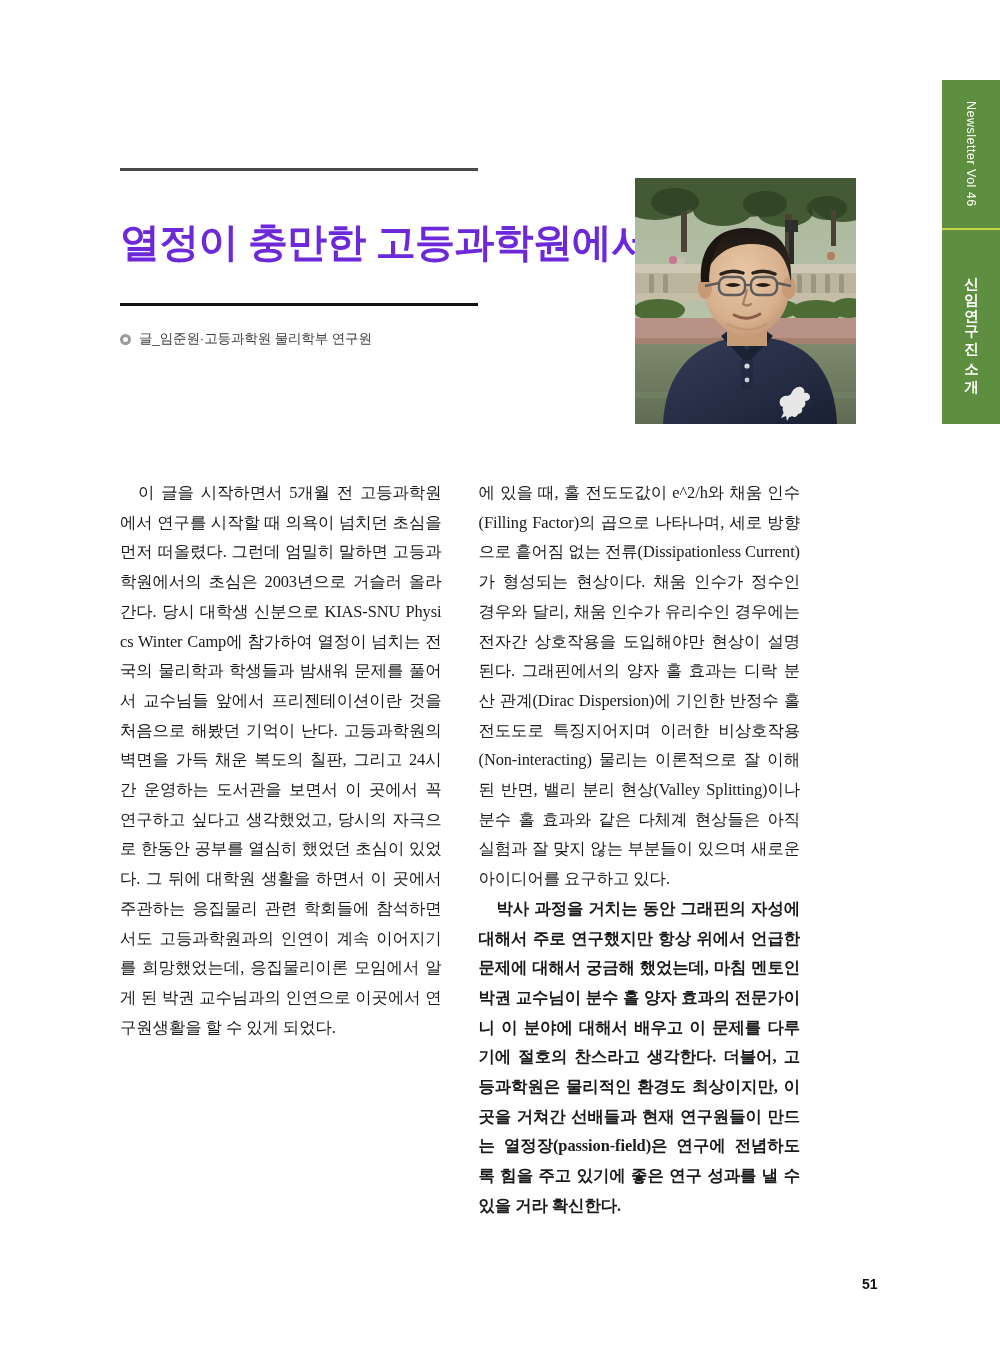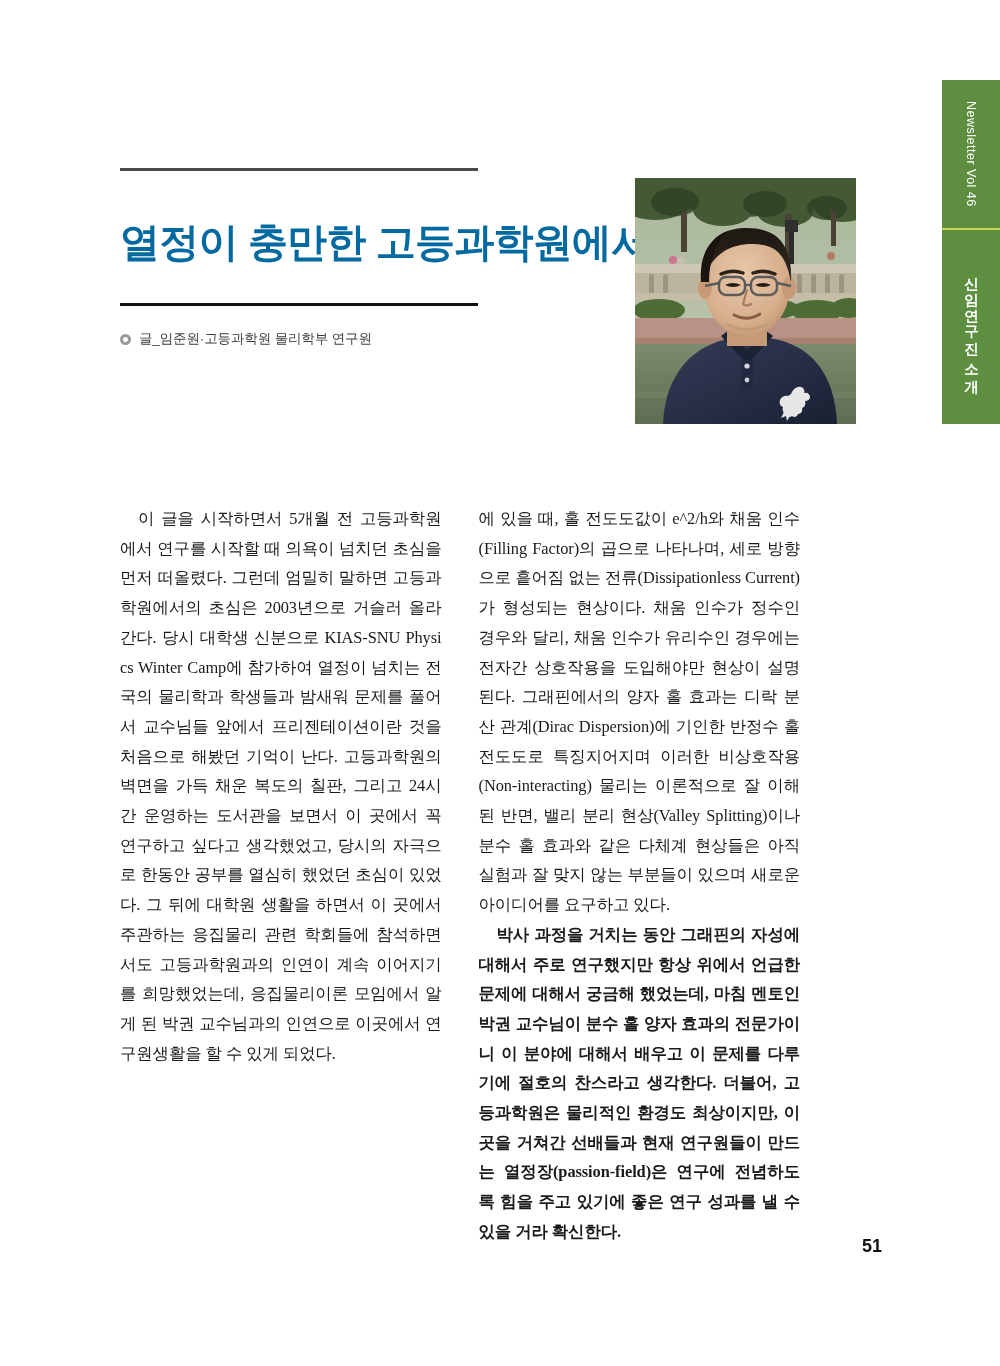--- a/index.html
+++ b/index.html
@@ -68,21 +68,21 @@
   .rule-top {
     height: 3px;
     background: #4a4a4a;
     width: 100%;
   }
   .article-title {
     font-family: "Liberation Sans", sans-serif;
     font-weight: 700;
     font-size: 40px;
     line-height: 1.25;
-    color: #0369a1;
+    color: #6d28d9;
     letter-spacing: -0.02em;
     margin: 46px 0 0 0;
     white-space: nowrap;
   }
   .rule-bottom {
     height: 3px;
     background: #111111;
     width: 100%;
     margin-top: 36px;
   }
@@ -115,21 +115,21 @@
     height: 246px;
     overflow: hidden;
     background: #8c9a78;
   }
   .photo-svg { display: block; width: 100%; height: 100%; }
 
   
   .body-cols {
     position: absolute;
     left: 120px;
-    top: 504px;
+    top: 478px;
     width: 680px;
     display: flex;
     gap: 37px;
   }
   .col {
     width: 322px;
   }
   .col p {
     margin: 0;
     font-family: "Liberation Serif", serif;
@@ -146,24 +146,24 @@
     font-weight: bold;
   }
   .col p.first {
     text-indent: 1.1em;
   }
 
   
   .page-number {
     position: absolute;
     left: 862px;
-    top: 1236px;
+    top: 1276px;
     font-family: "Liberation Sans", sans-serif;
     font-weight: 700;
-    font-size: 18px;
+    font-size: 14px;
     color: #111111;
   }
 </style>
 </head>
 <body>
 
 <div class="side-tab">
   <div class="side-tab-section side-tab-vol">
     <span class="vtext">Newsletter Vol 46</span>
   </div>

